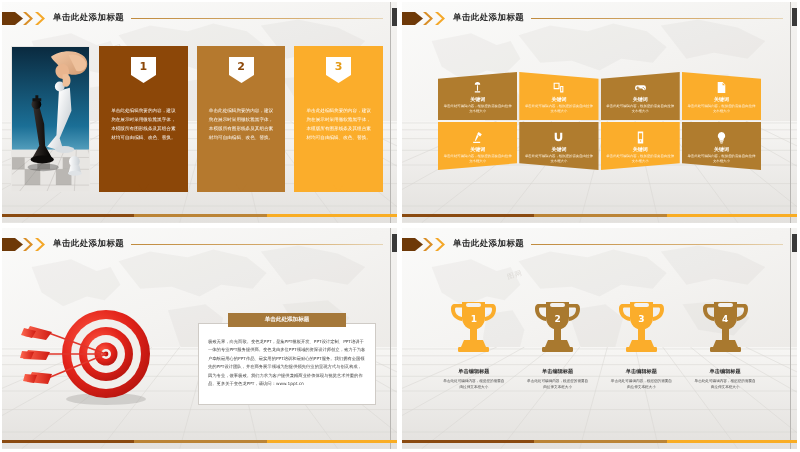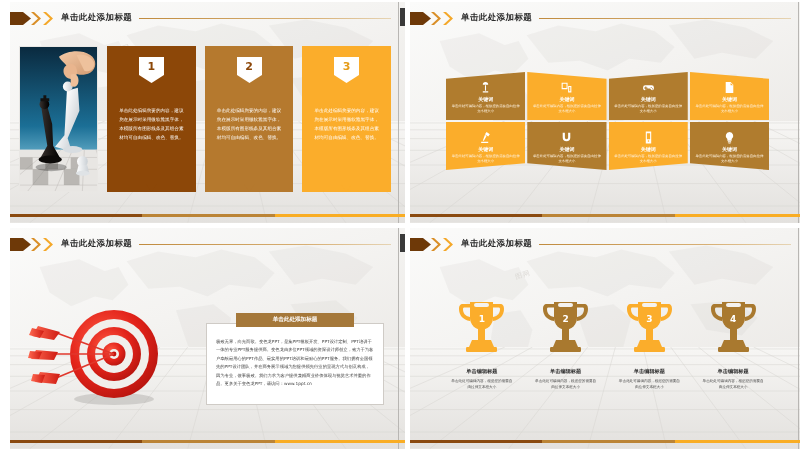--- a/index.html
+++ b/index.html
@@ -1,20 +1,20 @@
 <!DOCTYPE html>
 <html><head>
 <meta charset="utf-8">
 <style>
   * { box-sizing: border-box; margin:0; padding:0; }
   html,body { width:800px; height:452px; overflow:hidden; background:#ffffff;
               font-family:"DejaVu Sans","Liberation Sans",sans-serif; }
 
   .grid { width:800px; height:452px; display:grid;
-          grid-template-columns:400px 400px; grid-template-rows:226px 226px;padding-left:8px; }
+          grid-template-columns:400px 400px; grid-template-rows:226px 226px; }
 
   .slide { position:relative; width:400px; height:226px; overflow:hidden;
            background:#ffffff; padding:2px 3px 3px 2px; }
   .slide-inner { position:relative; width:100%; height:100%; overflow:hidden;
                  background:linear-gradient(160deg,#fbfbfa 0%,#f4f3f1 40%,#eceae7 75%,#e6e4e1 100%); }
 
   
   .worldmap { position:absolute; inset:0; opacity:.16; pointer-events:none; }
   .worldmap svg { width:100%; height:100%; display:block; }
 

